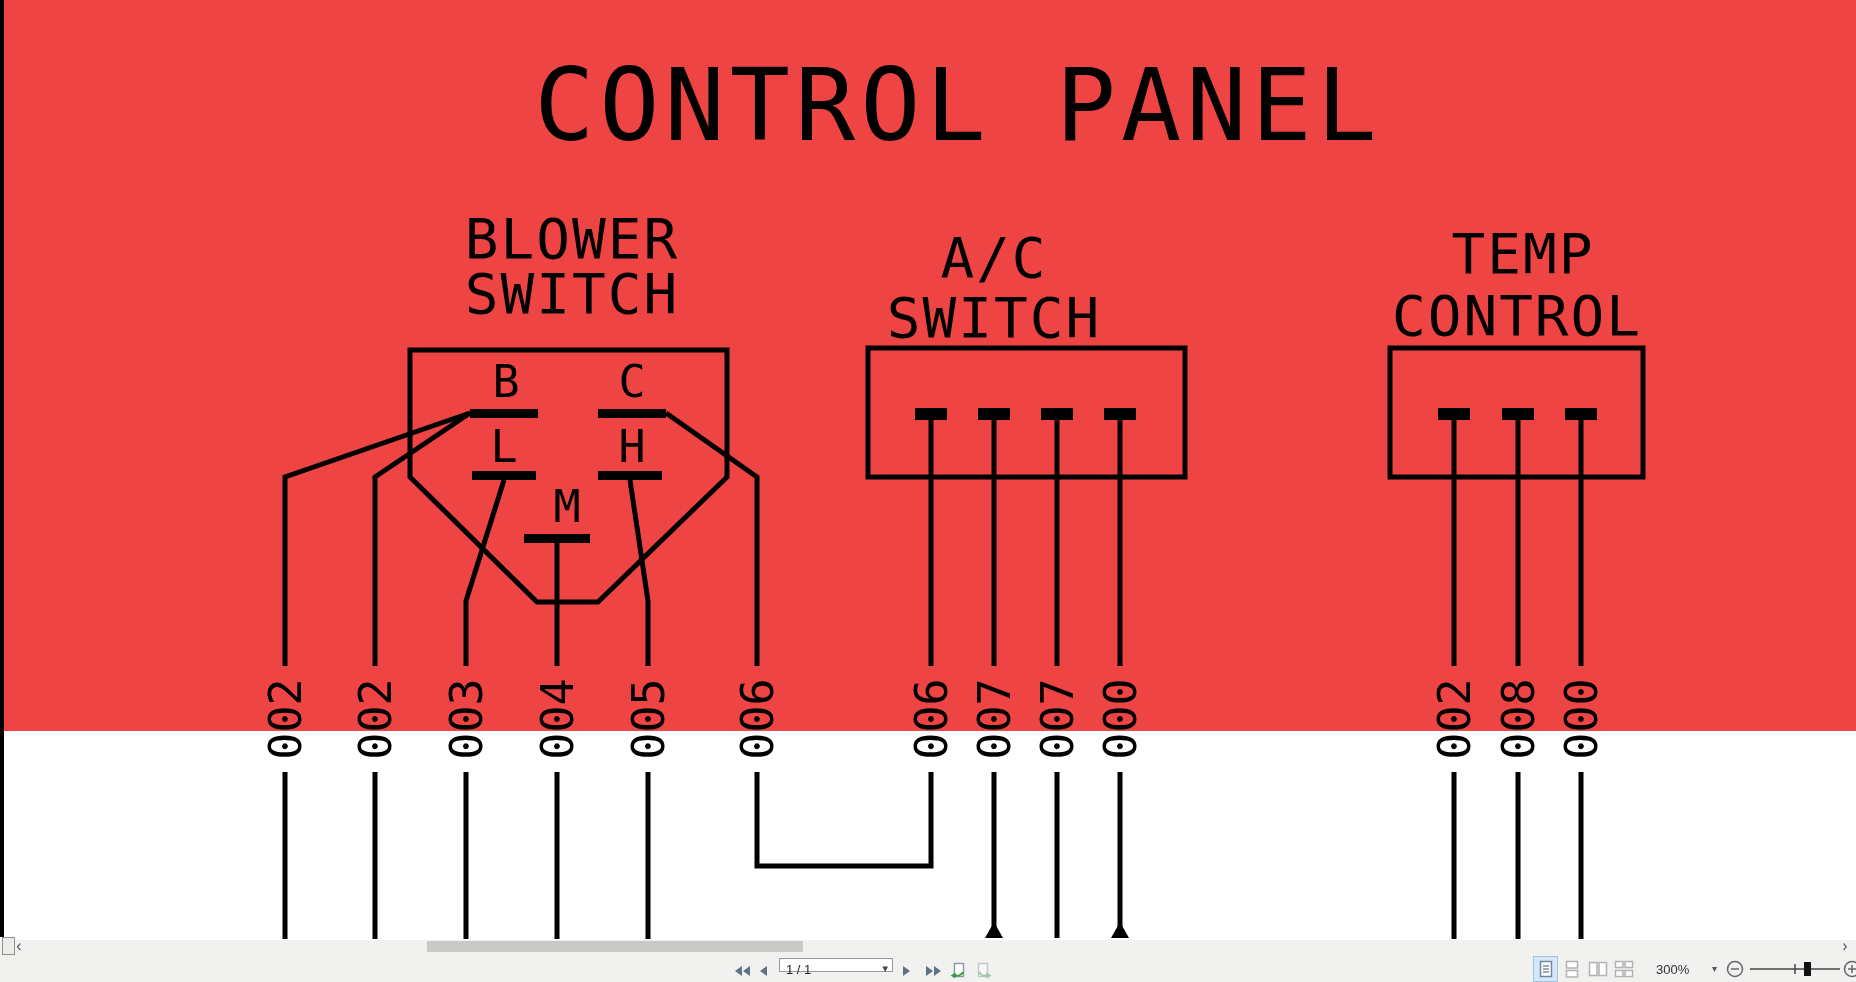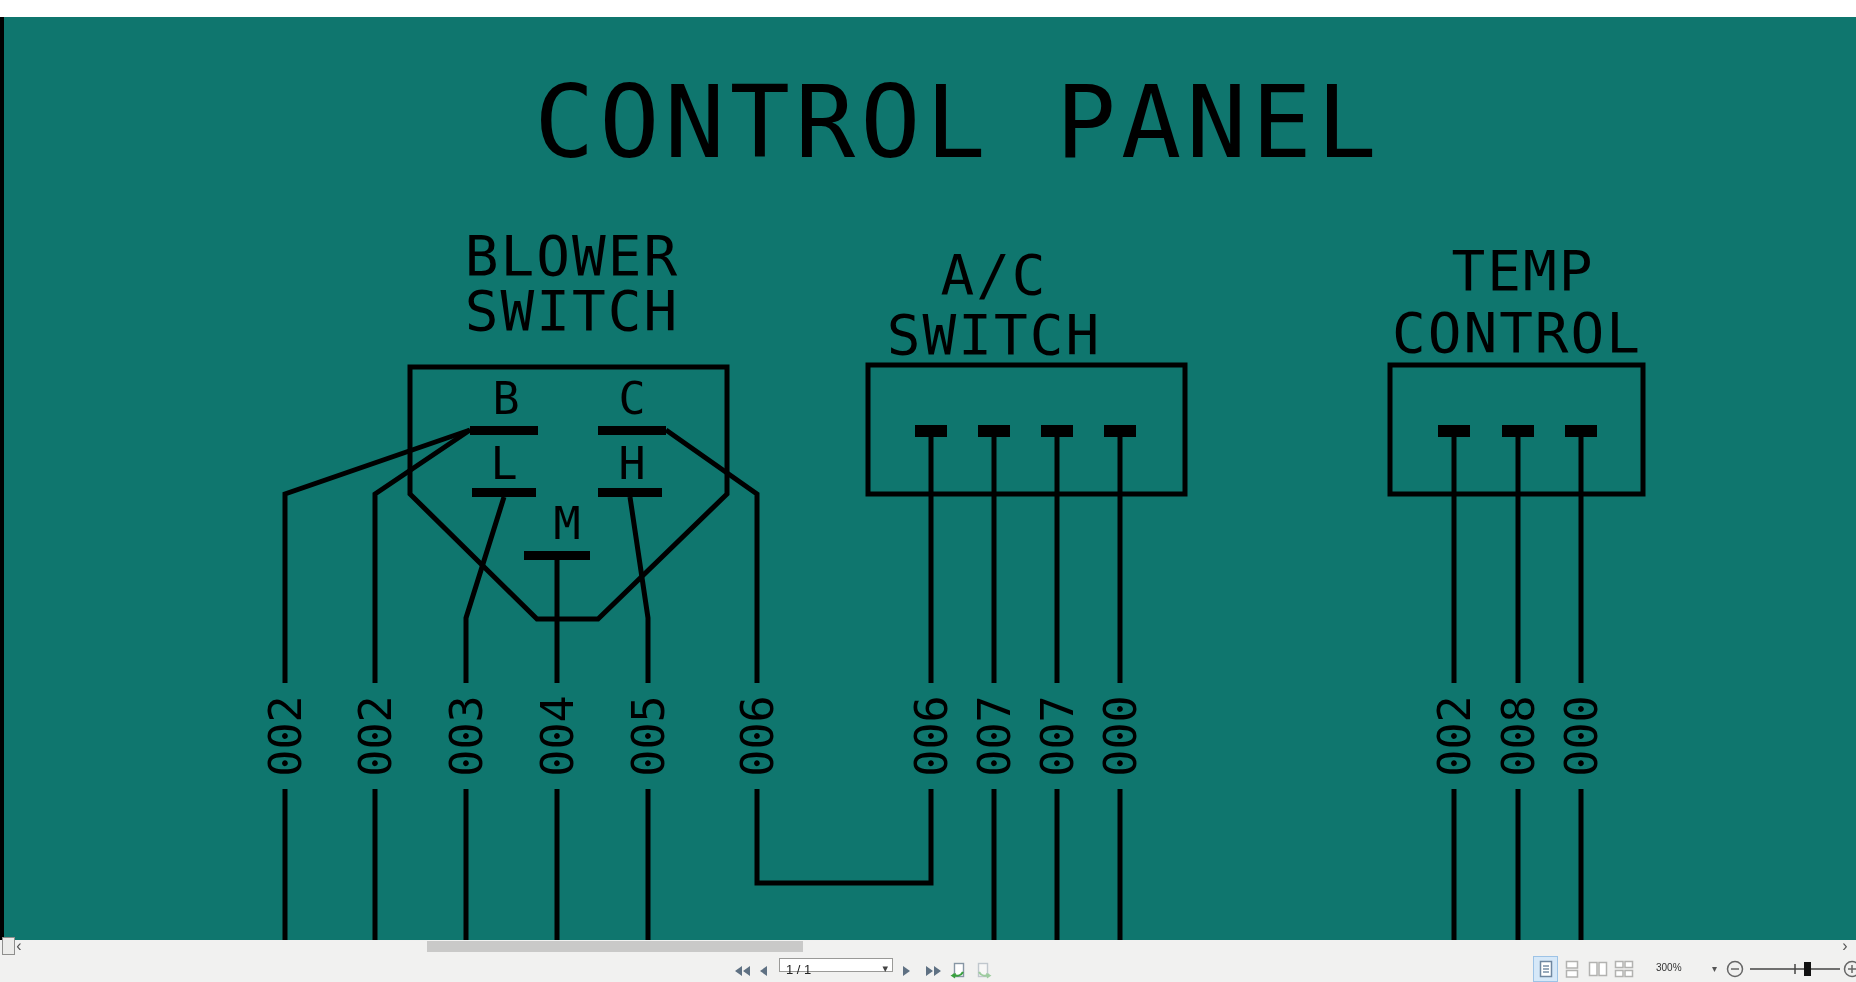--- a/index.html
+++ b/index.html
@@ -1,18 +1,18 @@
 <!DOCTYPE html>
 <html><head>
 <meta charset="utf-8">
 <style>
   html,body{margin:0;padding:0;background:#fff;}
   #screen{position:relative;width:1856px;height:982px;overflow:hidden;background:#ffffff;
           font-family:"Liberation Sans",sans-serif;}
-  #canvas{position:absolute;left:0;top:17px;width:1856px;height:940px;background:#0f766e;}
+  #canvas{position:absolute;left:0;top:0;width:1856px;height:731px;background:#ef4444;}
   svg text{fill:#000;}
   .cadfont{font-family:"DejaVu Sans Mono",monospace;}
   .t-title{font-size:100px;letter-spacing:5px;}
   .t-name{font-size:56px;letter-spacing:2px;}
   .t-term{font-size:45px;}
   .t-wire{font-size:45px;letter-spacing:0px;}
   .ln{fill:none;stroke:#000;stroke-width:5;}
   .bar{fill:#000;stroke:none;}
 
   
@@ -24,21 +24,21 @@
   #sb-thumb{position:absolute;left:427px;top:1px;width:376px;height:11px;background:#c9c9c8;}
   .navicon{position:absolute;top:23px;cursor:default;}
   #pagebox{position:absolute;left:779px;top:18px;width:114px;height:14px;background:#fff;
            border:1px solid #9a9a98;box-sizing:border-box;font-size:13px;color:#222;}
   #pagebox .pg-text{position:absolute;left:6px;top:3px;}
   #pagebox .pg-caret{position:absolute;right:4px;top:3px;color:#444;font-size:11px;}
   .viewicon{position:absolute;top:22px;}
   .layout-btn{position:absolute;top:16px;width:25px;height:26px;box-sizing:border-box;
               display:flex;align-items:center;justify-content:center;}
   .layout-btn.active{background:#d6e8f8;border:1px solid #9dc3e6;}
-  #zoom-label{position:absolute;left:1656px;top:22px;font-size:10px;color:#333;text-align:center;}
+  #zoom-label{position:absolute;left:1656px;top:22px;font-size:13px;color:#333;text-align:center;}
   #zoom-caret{position:absolute;left:1712px;top:23px;font-size:10px;color:#555;}
   #zoomctl{position:absolute;left:1724px;top:18px;}
 </style>
 </head>
 <body>
 
 <div id="screen">
 
   <div id="canvas">
     <svg width="1856" height="940" viewBox="0 0 1856 940">

